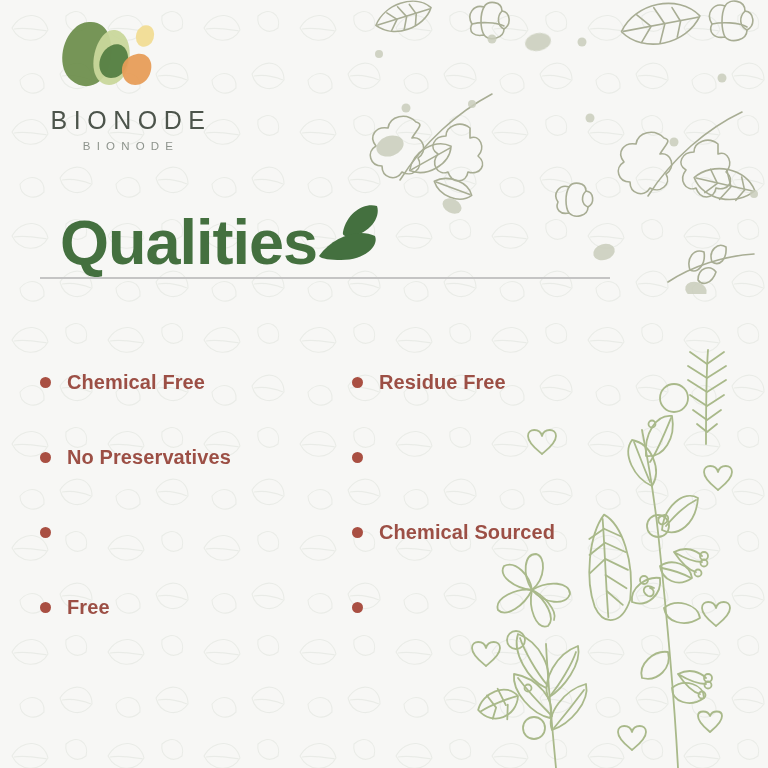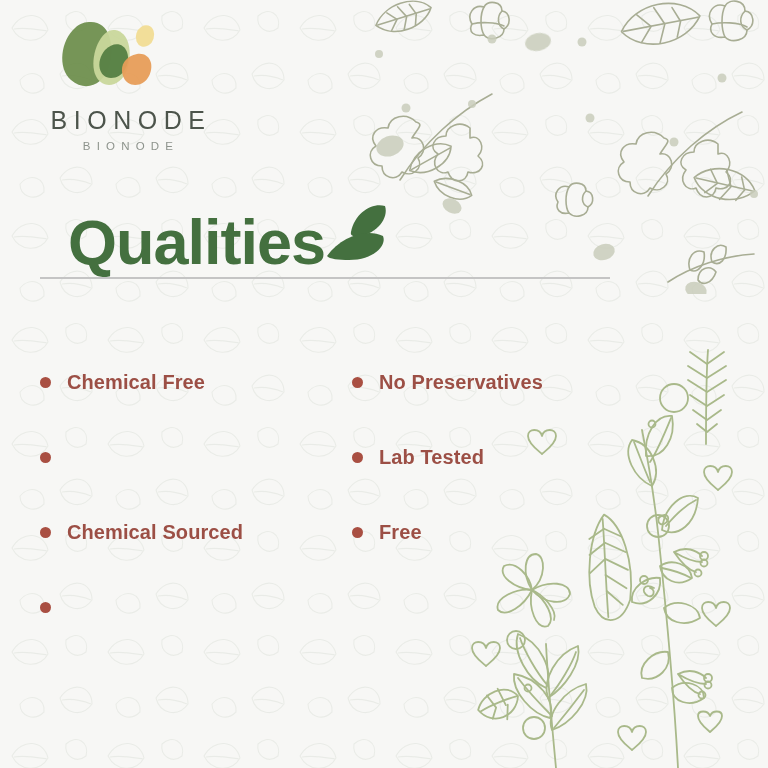--- a/index.html
+++ b/index.html
@@ -53,21 +53,21 @@
     letter-spacing:6.2px;
     color:#8d938c;
     font-weight:400;
     text-align:center;
     text-indent:6px;
   }
 
   
   #heading-row {
     position:absolute;
-    left:68px; top:196px;
+    left:60px; top:196px;
     display:flex;
     align-items:flex-end;
     height:78px;
   }
   #heading-title {
     font-size:63px;
     line-height:1;
     font-weight:700;
     color:#44703f;
     letter-spacing:-1px;
@@ -331,32 +331,35 @@
   </div>
 
   <div id="divider"></div>
 
   <div id="qualities">
 
     <div class="quality-item">
       <span class="bullet"></span>
       <span class="quality-label">Chemical Free</span>
     </div>
+    <div class="quality-item">
+      <span class="bullet"></span>
+      <span class="quality-label">Residue Free</span>
+    </div>
 
     <div class="quality-item">
       <span class="bullet"></span>
       <span class="quality-label">No Preservatives</span>
     </div>
     <div class="quality-item">
       <span class="bullet"></span>
     </div>
 
     <div class="quality-item">
       <span class="bullet"></span>
-      <span class="quality-label">Lab Tested</span>
     </div>
     <div class="quality-item">
       <span class="bullet"></span>
       <span class="quality-label">Chemical Sourced</span>
     </div>
 
     <div class="quality-item">
       <span class="bullet"></span>
       <span class="quality-label">Free</span>
     </div>

